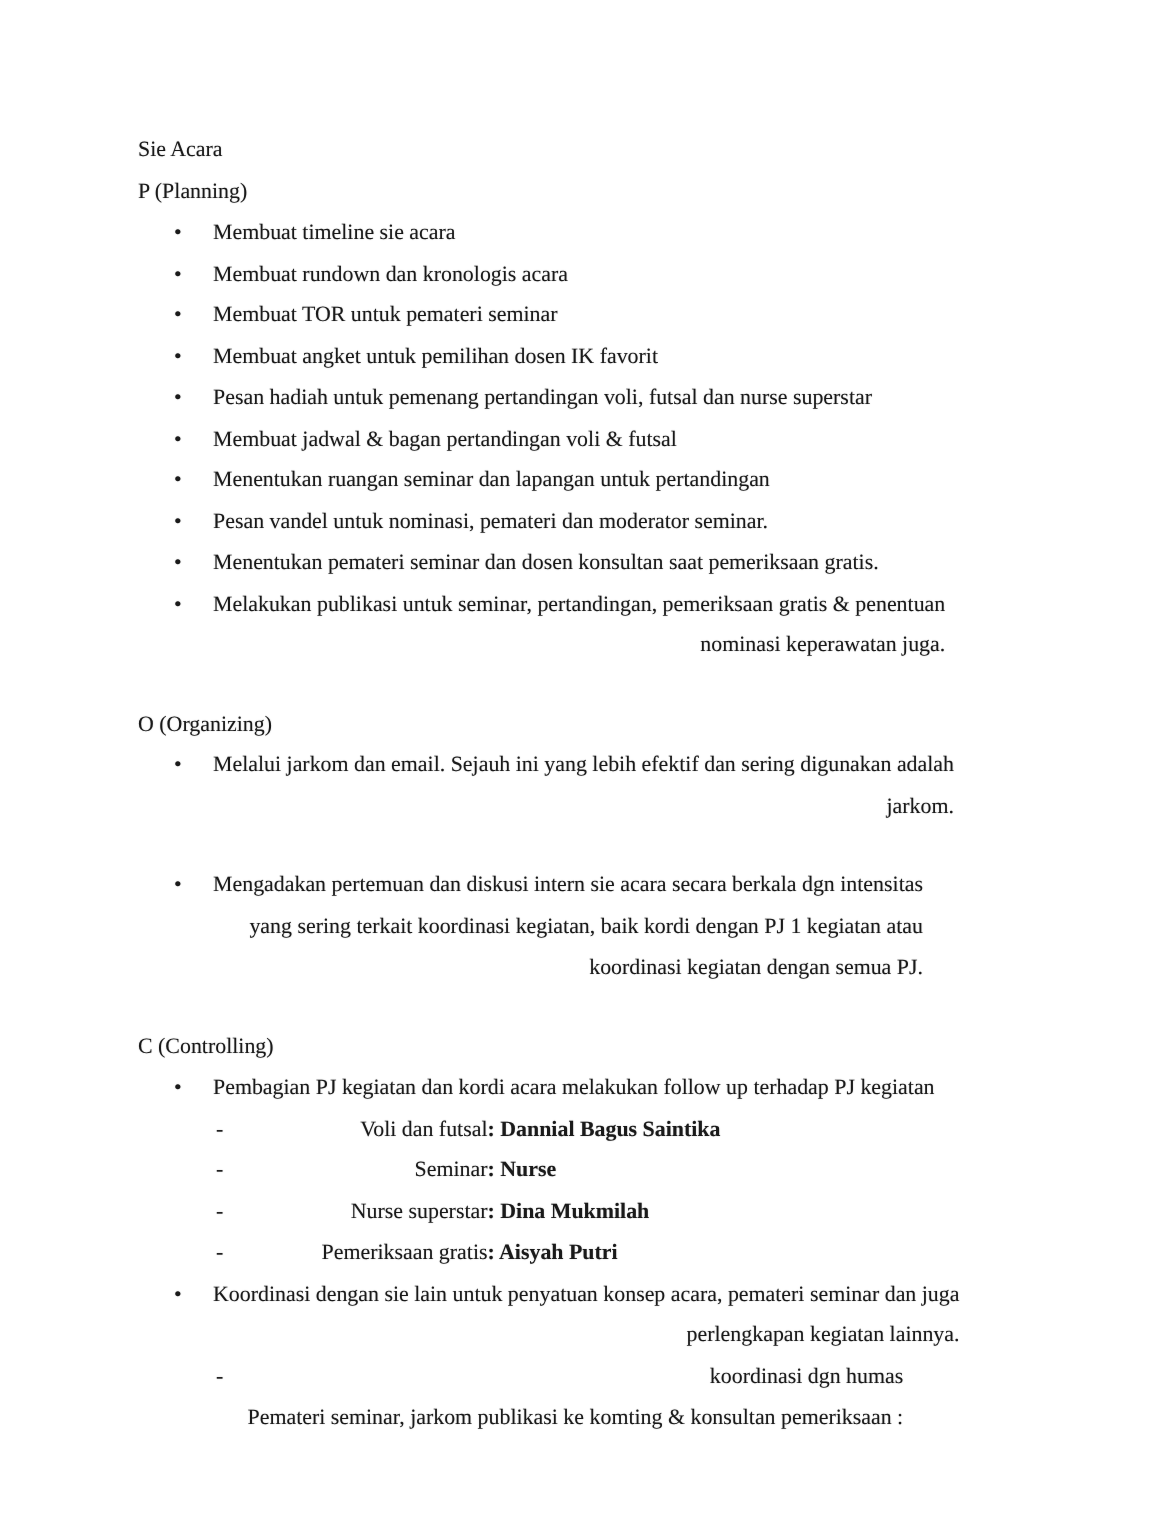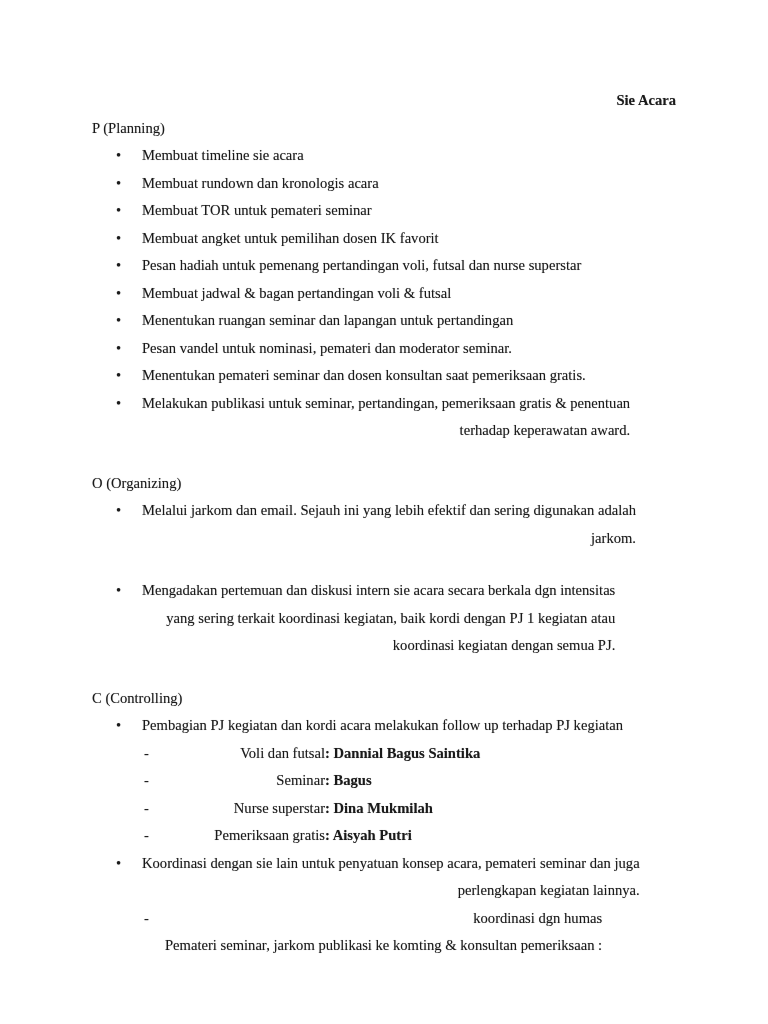--- a/index.html
+++ b/index.html
@@ -10,21 +10,21 @@
     box-sizing: border-box;
     background: #ffffff;
     padding: 87px 92px 0 92px;
     font-family: "Liberation Serif", serif;
     font-size: 14.6px;
     color: #1a1a1a;
     overflow: hidden;
     text-shadow: 0 0 0.8px rgba(30,30,30,0.40);
     filter: blur(0.22px);
   }
-  .doc-title { font-weight: bold; line-height: 27.5px; white-space: nowrap; text-align: right; }
+  .doc-title { font-weight: normal; line-height: 27.5px; white-space: nowrap; }
   .heading { line-height: 27.5px; white-space: nowrap; }
   .section + .section { margin-top: 25px; }
   .line { line-height: 27.5px; white-space: nowrap; }
   .item { display: flex; align-items: flex-start; }
   .item.l1 { padding-left: 24px; }
   .item.l1 > .marker { flex: 0 0 26px; width: 26px; line-height: 27.5px; }
   .item.l2 { padding-left: 52px; }
   .item.l2 > .marker { flex: 0 0 21px; width: 21px; line-height: 27.5px; }
   .text { min-width: 0; text-align: right; }
   .kv-label { display: inline-block; width: 160px; line-height: 27.5px; white-space: nowrap; }
@@ -91,21 +91,21 @@
     <div class="item l1">
       <span class="marker">•</span>
       <div class="text">
           <div class="line">Menentukan pemateri seminar dan dosen konsultan saat pemeriksaan gratis.</div>
         </div>
     </div>
     <div class="item l1">
       <span class="marker">•</span>
       <div class="text">
         <div class="line">Melakukan publikasi untuk seminar, pertandingan, pemeriksaan gratis &amp; penentuan</div>
-        <div class="line">terhadap keperawatan award.</div>
+        <div class="line">nominasi keperawatan juga.</div>
       </div>
     </div>
   </div>
 
   <div class="section">
     <div class="heading">O (Organizing)</div>
     <div class="item l1">
       <span class="marker">•</span>
       <div class="text">
         <div class="line">Melalui jarkom dan email. Sejauh ini yang lebih efektif dan sering digunakan adalah</div>
@@ -137,21 +137,21 @@
 
     <div class="item l2">
       <span class="marker">-</span>
       <div class="text">
         <span class="kv-label">Voli dan futsal</span><span class="kv-value">: Dannial Bagus Saintika</span>
       </div>
     </div>
     <div class="item l2">
       <span class="marker">-</span>
       <div class="text">
-        <span class="kv-label">Seminar</span><span class="kv-value">: Bagus</span>
+        <span class="kv-label">Seminar</span><span class="kv-value">: Nurse</span>
       </div>
     </div>
     <div class="item l2">
       <span class="marker">-</span>
       <div class="text">
         <span class="kv-label">Nurse superstar</span><span class="kv-value">: Dina Mukmilah</span>
       </div>
     </div>
     <div class="item l2">
       <span class="marker">-</span>

